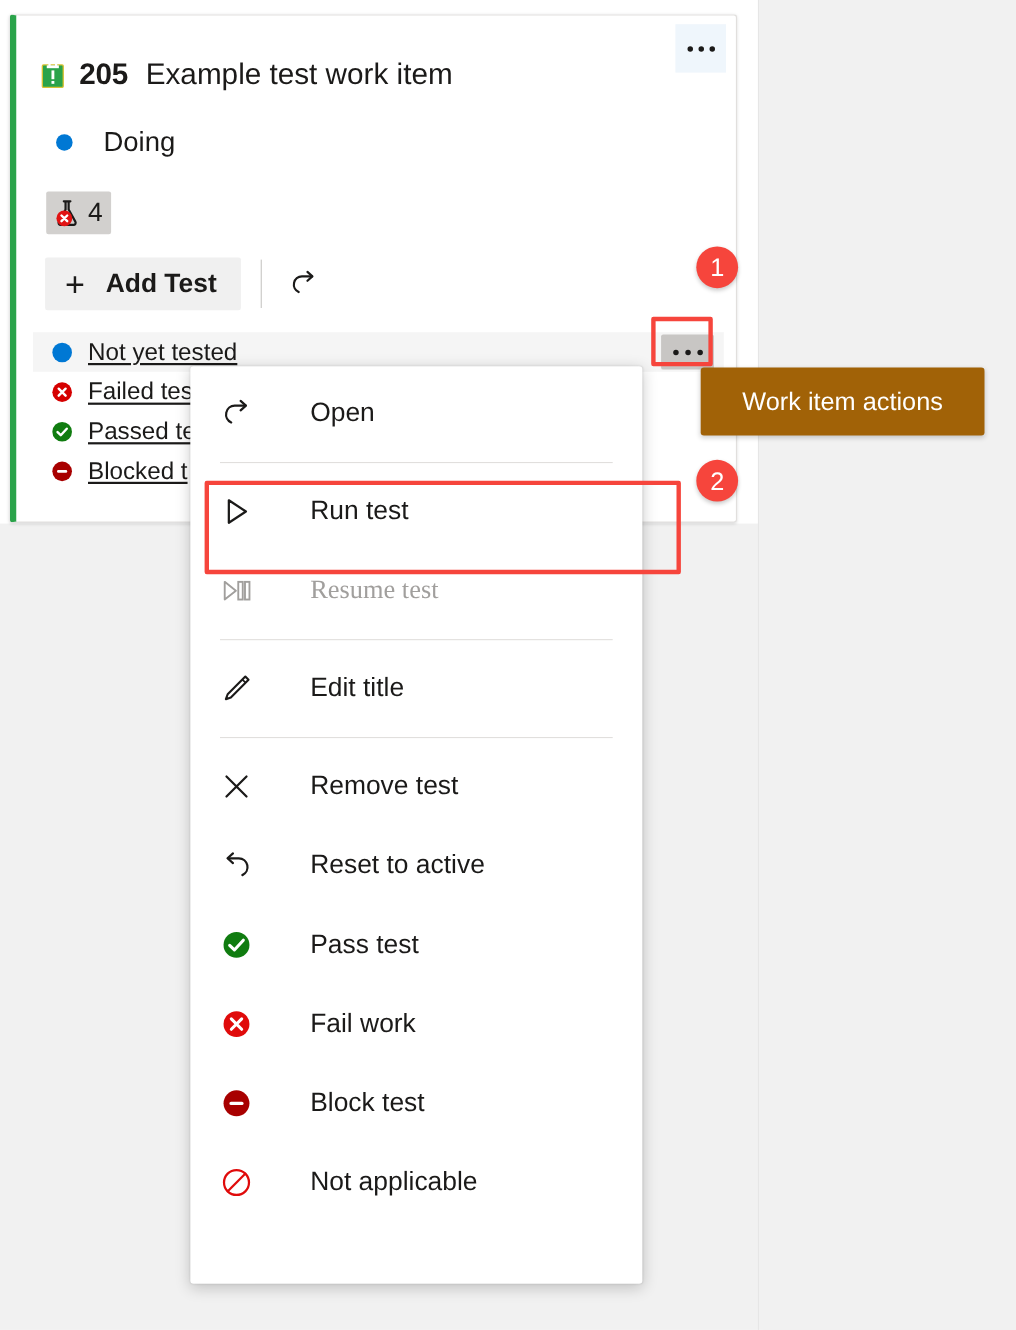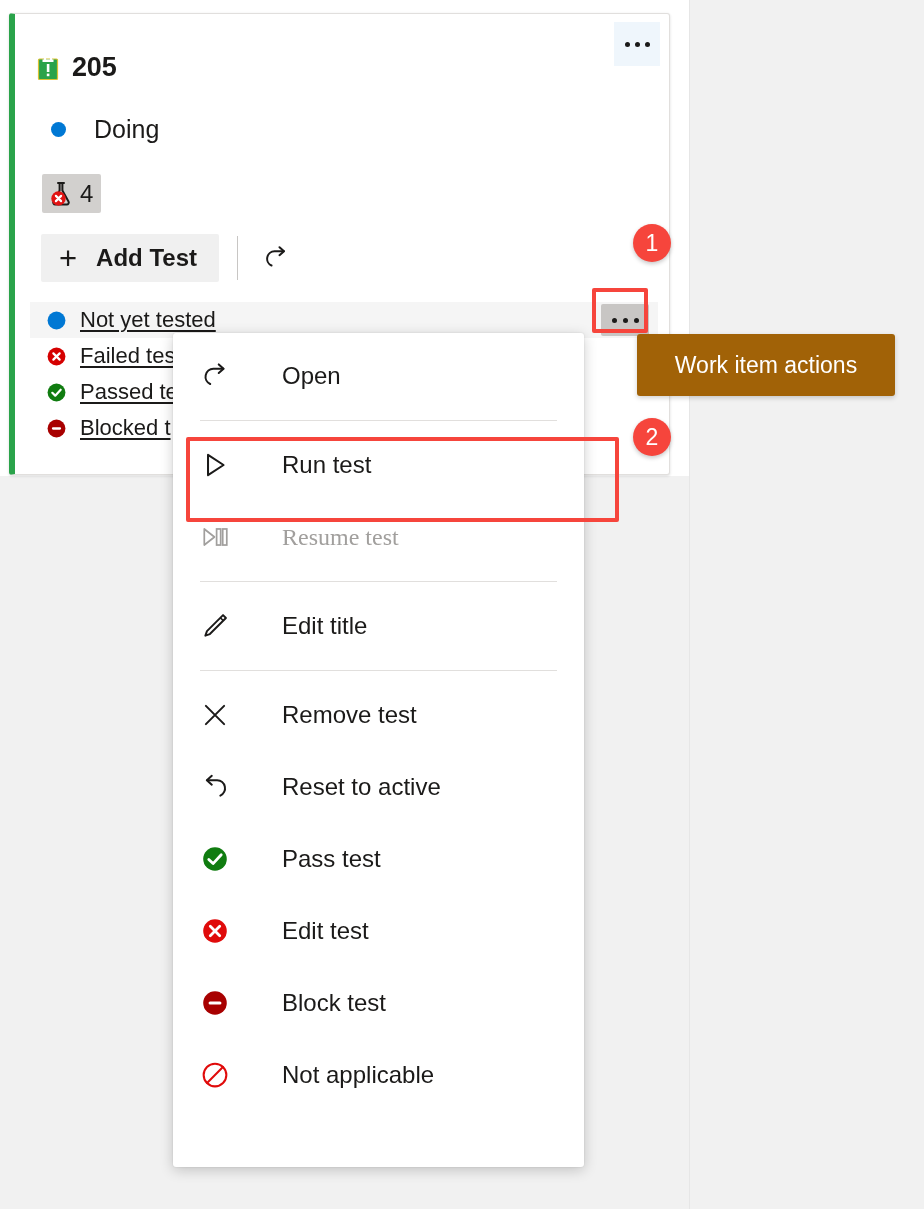--- a/index.html
+++ b/index.html
@@ -178,20 +178,21 @@
 
     <div class="card-title-row">
       <svg class="wi-icon" viewBox="0 0 22 26">
         <rect x="1.5" y="4" width="19" height="20.5" rx="1" fill="#2aa34a" stroke="#d9c233" stroke-width="1.2"></rect>
         <path d="M8 5.2 V3.4 a3 3 0 0 1 6 0 V5.2" fill="none" stroke="#ffffff" stroke-width="2"></path>
         <rect x="5.5" y="4.4" width="11" height="2.6" fill="#ffffff"></rect>
         <rect x="9.8" y="9" width="2.6" height="8" fill="#ffffff"></rect>
         <rect x="9.8" y="18.6" width="2.6" height="2.6" fill="#ffffff"></rect>
       </svg>
       <span class="wi-id">205</span>
+      <span class="wi-title">Example test work item</span>
     </div>
 
     <div class="state-row">
       <span class="state-dot"></span>
       <span class="state-label">Doing</span>
     </div>
 
     <div class="test-count-chip">
       <svg width="28" height="30" viewBox="0 0 28 30">
         <path d="M11 4 h6 M12.6 4 v7.5 L6.5 22.5 a2 2 0 0 0 1.7 3 h11.6 a2 2 0 0 0 1.7-3 L15.4 11.5 V4" fill="none" stroke="#1b1a19" stroke-width="2" stroke-linecap="round"></path>
@@ -330,21 +331,21 @@
       <span class="mi-label">Pass test</span>
     </div>
 
     <div class="menu-item">
       <span class="mi-icon">
         <svg width="30" height="30" viewBox="0 0 28 28">
           <circle cx="14" cy="14" r="11" fill="#e00b0b"></circle>
           <path d="M9.6 9.6 L18.4 18.4 M18.4 9.6 L9.6 18.4" stroke="#ffffff" stroke-width="2.6" stroke-linecap="round"></path>
         </svg>
       </span>
-      <span class="mi-label">Edit test</span>
+      <span class="mi-label">Fail work</span>
     </div>
 
     <div class="menu-item">
       <span class="mi-icon">
         <svg width="30" height="30" viewBox="0 0 28 28">
           <circle cx="14" cy="14" r="11" fill="#a80000"></circle>
           <rect x="8" y="12.6" width="12" height="2.9" rx="1.4" fill="#ffffff"></rect>
         </svg>
       </span>
       <span class="mi-label">Block test</span>

